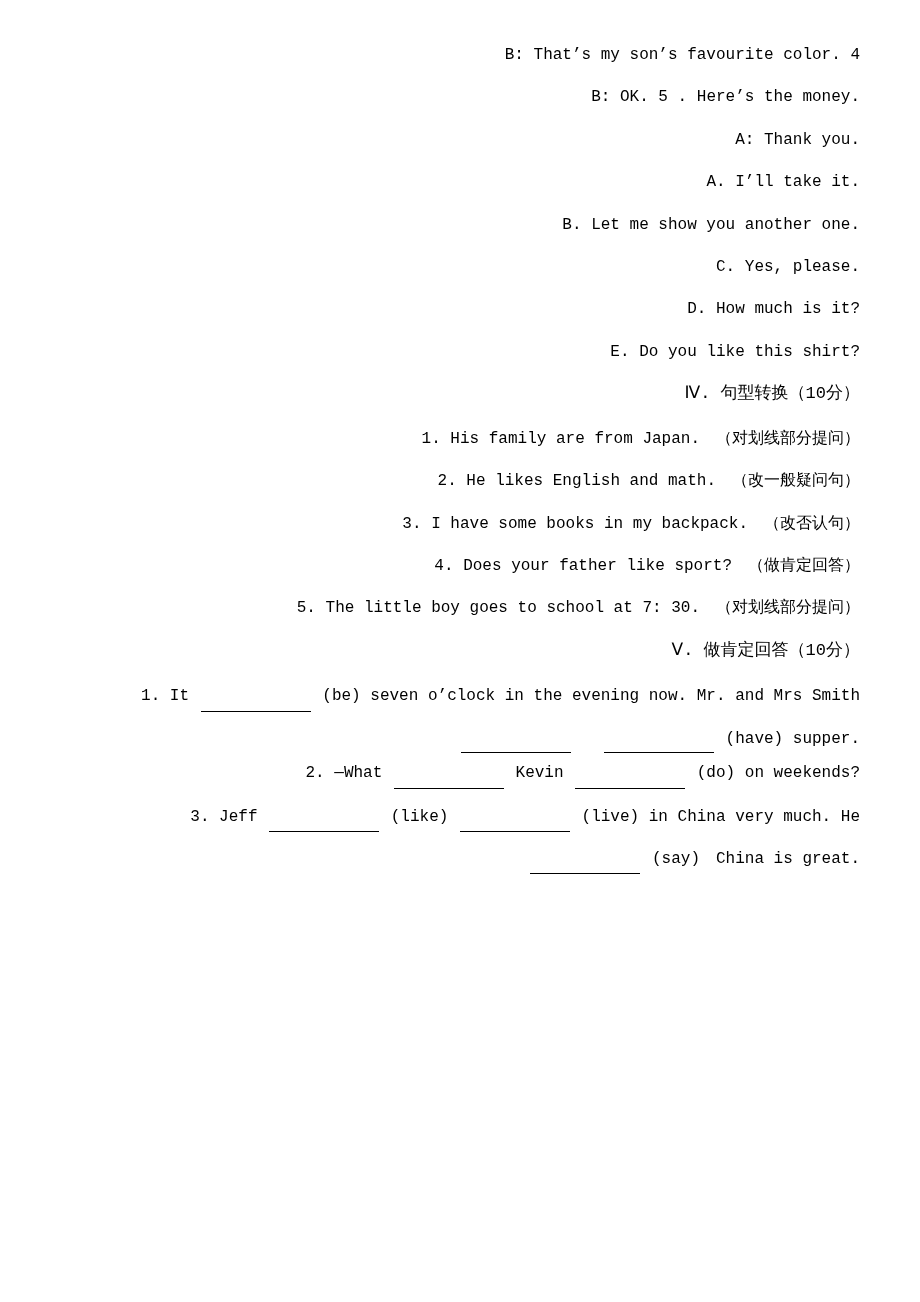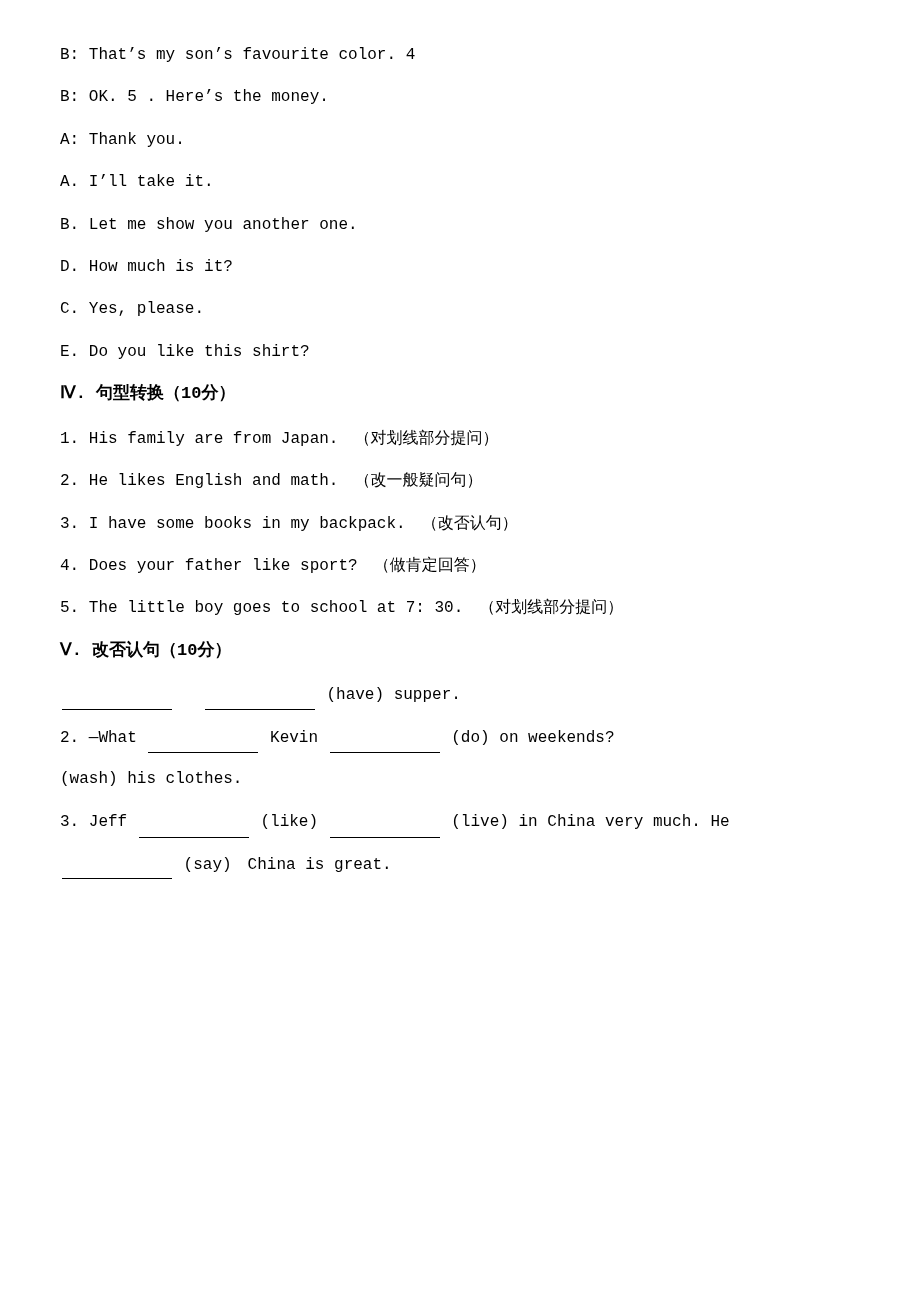--- a/index.html
+++ b/index.html
@@ -14,20 +14,21 @@
       font-size: 16px;
       color: #000000;
       width: 920px;
       min-height: 1302px;
       padding: 40px 60px;
       line-height: 1.8;
     }
 
     .content-wrapper {
       width: 100%;
+      text-align: right;
     }
 
     .line {
       margin-bottom: 12px;
       font-size: 16px;
       line-height: 1.9;
     }
 
     .blank {
       display: inline-block;
@@ -36,70 +37,73 @@
       margin: 0 2px;
       vertical-align: bottom;
     }
 
     .blank-medium {
       min-width: 110px;
     }
 
     .section-header {
       font-size: 17px;
-      font-weight: bold;
+      font-weight: normal;
       margin-top: 10px;
       margin-bottom: 14px;
     }
 
     .continued-line {
       margin-left: 0;
       margin-bottom: 12px;
     }
   </style>
 </head>
 <body>
 
 <div class="content-wrapper">
 
   <div class="line">B: That’s my son’s favourite color. 4</div>
   <div class="line">B: OK. 5 . Here’s the money.</div>
   <div class="line">A: Thank you.</div>
   <div class="line">A. I’ll take it.</div>
   <div class="line">B. Let me show you another one.</div>
+  <div class="line">C. Yes, please.</div>
   <div class="line">D. How much is it?</div>
-  <div class="line">C. Yes, please.</div>
   <div class="line">E. Do you like this shirt?</div>
 
   <div class="section-header">Ⅳ. 句型转换（10分）</div>
 
   <div class="line">1. His family are from Japan.　（对划线部分提问）</div>
   <div class="line">2. He likes English and math.　（改一般疑问句）</div>
   <div class="line">3. I have some books in my backpack.　（改否认句）</div>
   <div class="line">4. Does your father like sport?　（做肯定回答）</div>
   <div class="line">5. The little boy goes to school at 7: 30.　（对划线部分提问）</div>
 
-  <div class="section-header">Ⅴ. 改否认句（10分）</div>
+  <div class="section-header">Ⅴ. 做肯定回答（10分）</div>
 
-  <div class="continued-line" style="margin-left:0; margin-bottom:12px;">
+  <div class="line">
+    <span>1. It</span>
+    <span class="blank blank-medium">&nbsp;</span>
+    <span>(be)</span>
+    <span>seven o’clock in the evening now. Mr. and Mrs Smith</span>
+  </div>
+  <div class="continued-line" style="margin-left:0; margin-bottom:4px;">
     <span class="blank blank-medium">&nbsp;</span>
     &nbsp;
     <span class="blank blank-medium">&nbsp;</span>
     <span>(have) supper.</span>
   </div>
 
   <div class="line">
     <span>2. —What</span>
     <span class="blank blank-medium">&nbsp;</span>
     <span>Kevin</span>
     <span class="blank blank-medium">&nbsp;</span>
     <span>(do) on weekends?</span>
-  </div>
-  <div class="continued-line">
-    <span>(wash) his clothes.</span>
   </div>
 
   <div class="line">
     <span>3. Jeff</span>
     <span class="blank blank-medium">&nbsp;</span>
     <span>(like)</span>
     <span class="blank blank-medium">&nbsp;</span>
     <span>(live) in China very much. He</span>
   </div>
   <div class="continued-line">

